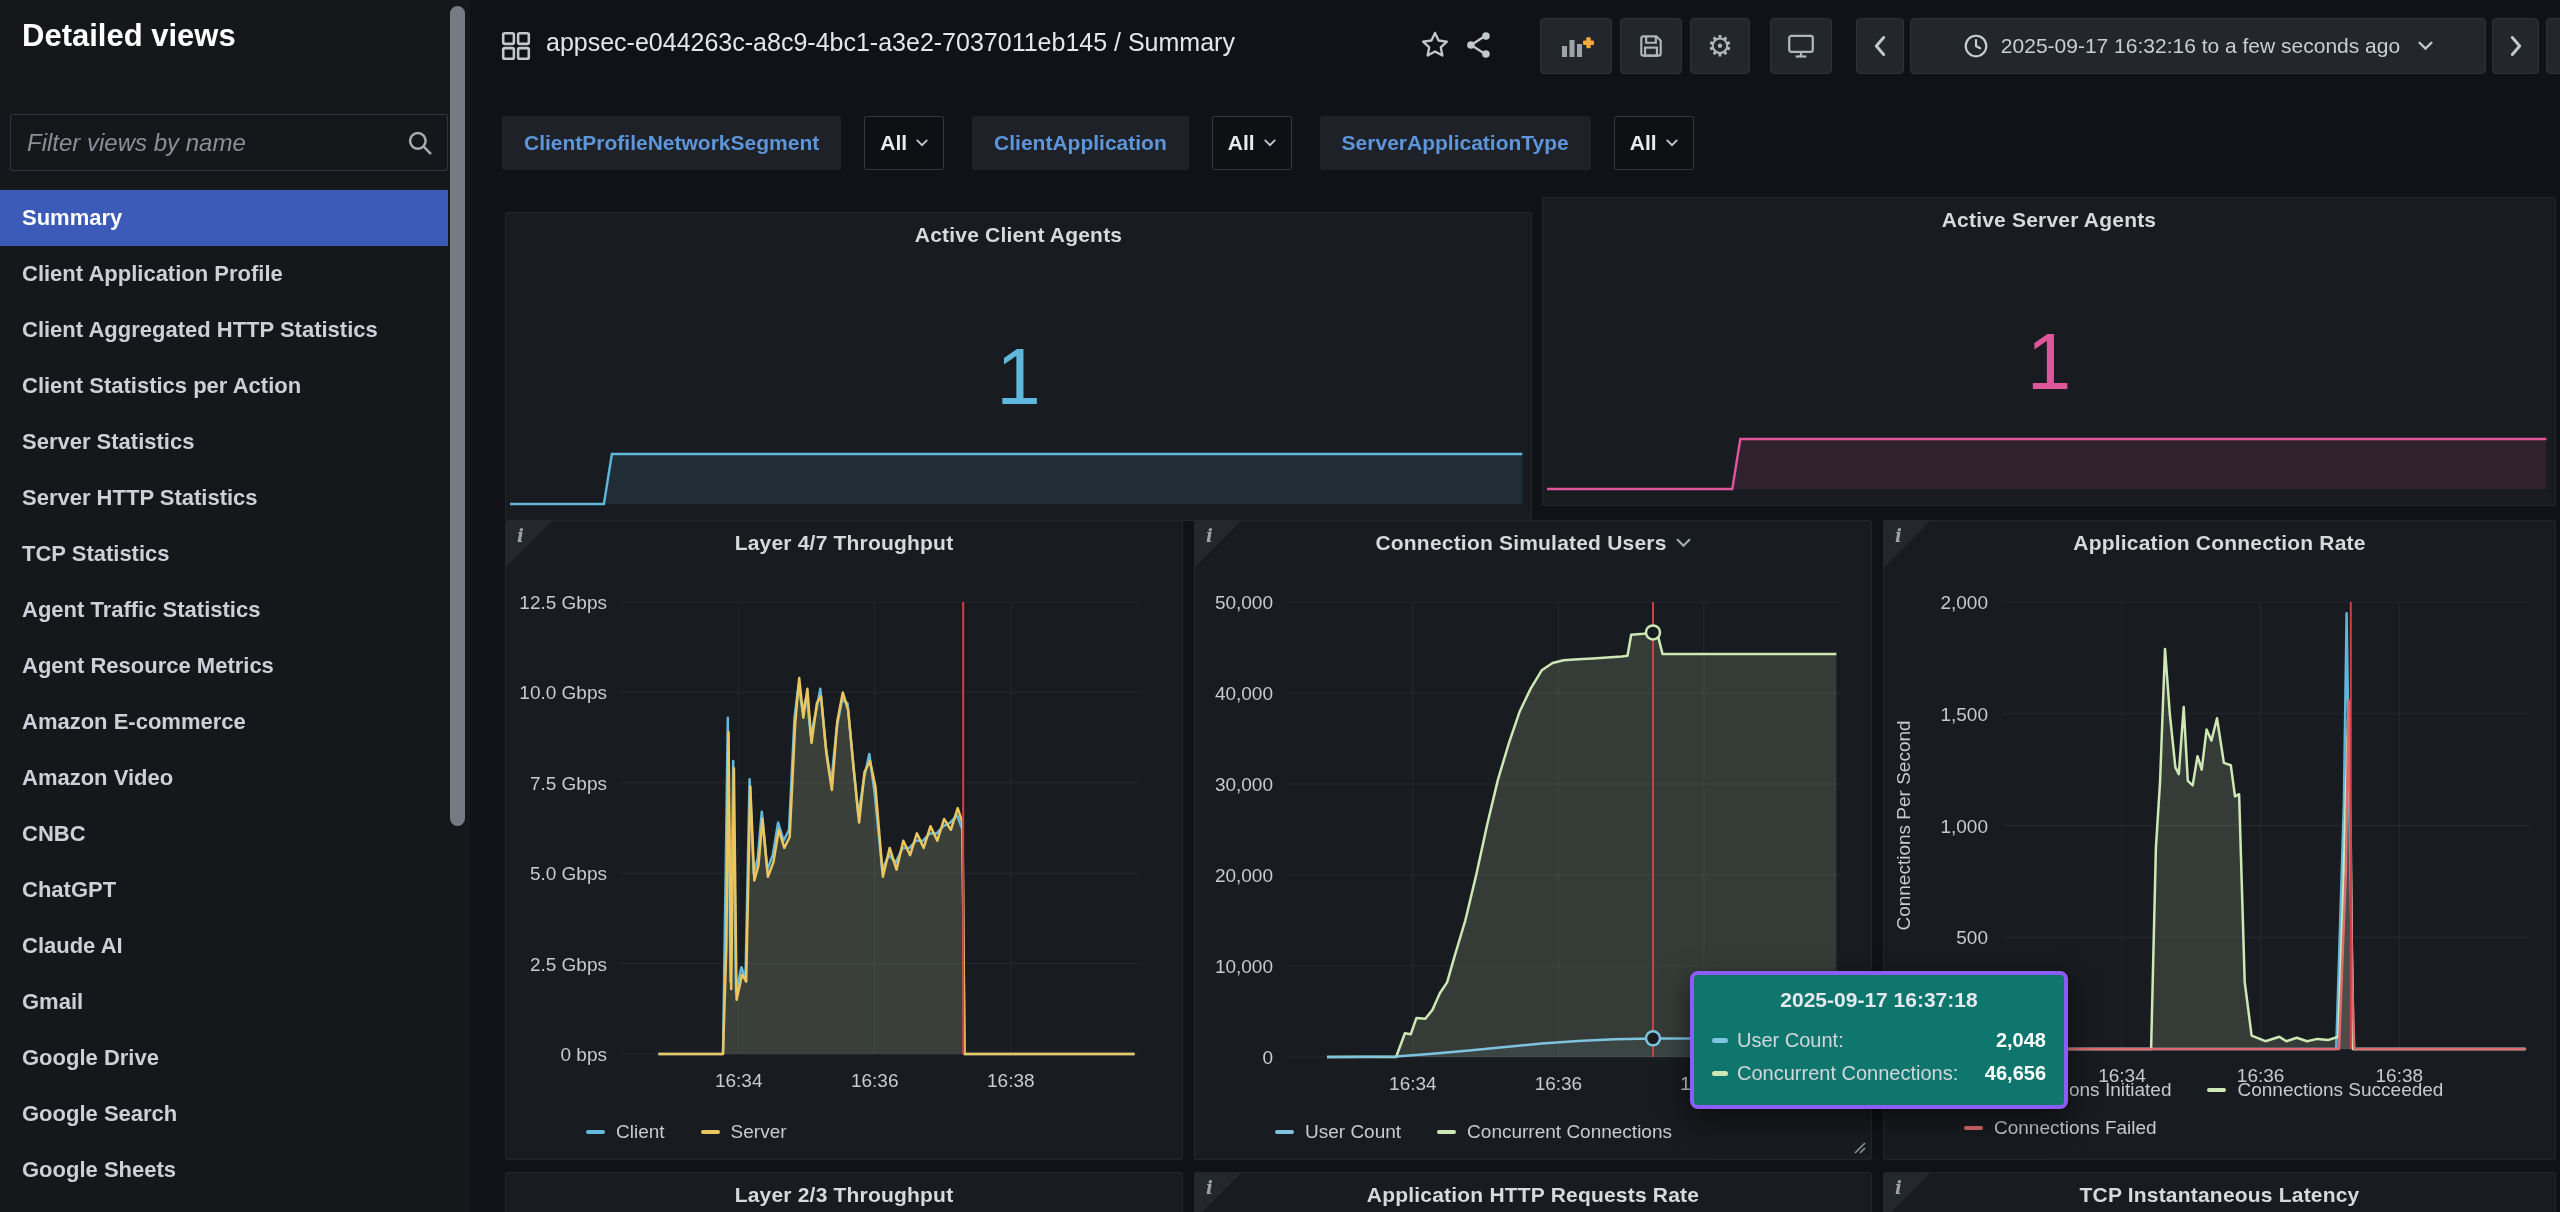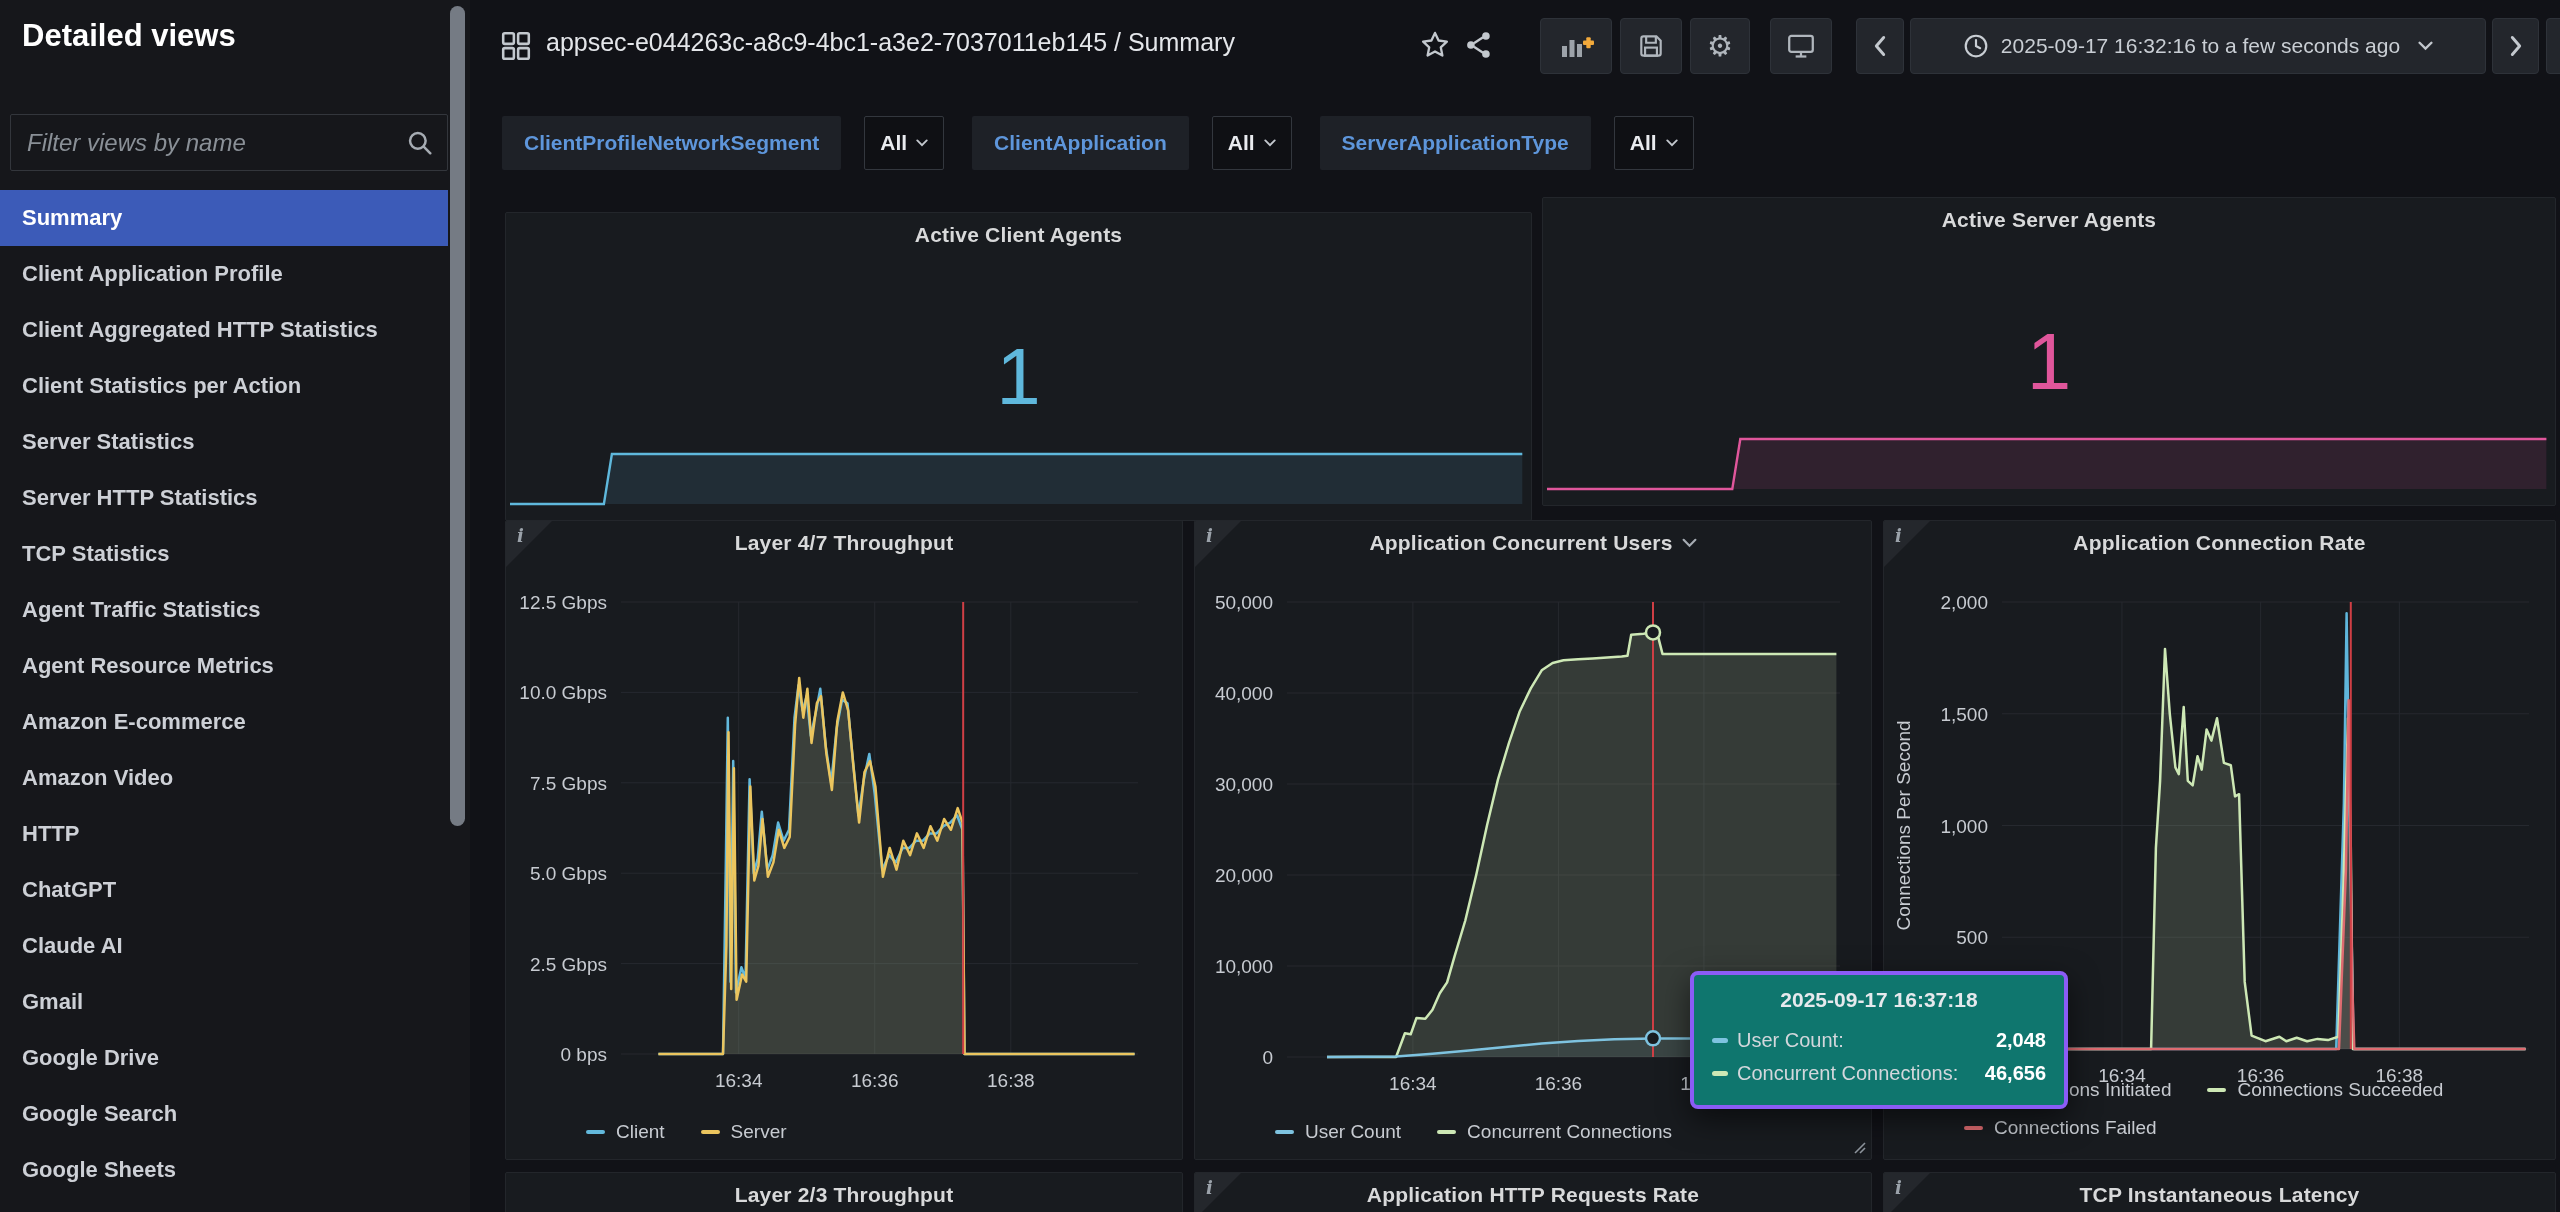--- a/index.html
+++ b/index.html
@@ -76,21 +76,21 @@
       <div class="view-item">Client Application Profile</div>
       <div class="view-item">Client Aggregated HTTP Statistics</div>
       <div class="view-item">Client Statistics per Action</div>
       <div class="view-item">Server Statistics</div>
       <div class="view-item">Server HTTP Statistics</div>
       <div class="view-item">TCP Statistics</div>
       <div class="view-item">Agent Traffic Statistics</div>
       <div class="view-item">Agent Resource Metrics</div>
       <div class="view-item">Amazon E-commerce</div>
       <div class="view-item">Amazon Video</div>
-      <div class="view-item">HTTP</div>
+      <div class="view-item">CNBC</div>
       <div class="view-item">ChatGPT</div>
       <div class="view-item">Claude AI</div>
       <div class="view-item">Gmail</div>
       <div class="view-item">Google Drive</div>
       <div class="view-item">Google Search</div>
       <div class="view-item">Google Sheets</div>
     </div>
   <div class="side-scroll"></div>
 </div>
 
@@ -294,21 +294,21 @@
           <path d="M132.0,536.0L201.1,535.5L237.5,532.8L273.9,529.6L310.3,526.0L346.7,522.4L383.1,520.1L419.4,518.3L458.0,517.4L641.4,517.4L641.4,536L132.0,536Z" fill="#7EC3E0" fill-opacity="0.08" stroke="none"></path>
           <path d="M132.0,536.0L201.1,536.0L209.9,512.3L215.7,513.3L221.5,496.9L230.3,497.8L237.5,488.7L244.8,472.3L252.1,461.4L259.4,435.9L270.3,399.5L281.2,354.0L292.1,303.9L303.0,258.4L313.9,222.1L324.8,190.2L335.8,167.4L346.7,149.3L357.6,142.0L368.5,139.2L383.1,138.3L397.6,137.4L412.2,136.5L426.7,135.6L432.5,134.7L436.2,113.8L448.5,112.8L458.0,111.4L463.1,115.6L467.5,132.9L641.4,132.9" fill="none" stroke="#CDE8B5" stroke-width="2.5" stroke-linejoin="round"></path>
           <path d="M132.0,536.0L201.1,535.5L237.5,532.8L273.9,529.6L310.3,526.0L346.7,522.4L383.1,520.1L419.4,518.3L458.0,517.4L641.4,517.4" fill="none" stroke="#7EC3E0" stroke-width="2.5" stroke-linejoin="round"></path>
           <line x1="457.9986842105264" x2="457.9986842105264" y1="81" y2="536" stroke="#CF3F45" stroke-width="2"></line>
           <circle cx="457.9986842105264" cy="111.43040000000002" r="7" fill="#181B1F" stroke="#CDE8B5" stroke-width="2.5"></circle>
           <circle cx="457.9986842105264" cy="517.3632" r="7" fill="#181B1F" stroke="#7EC3E0" stroke-width="2.5"></circle>
         </svg></div>
     <div class="wedge"></div>
       <span class="wedge-i">i</span>
     <div class="panel-title">
-      <span>Application Concurrent Users</span>
+      <span>Connection Simulated Users</span>
       <svg width="15" height="10" viewBox="0 0 14 9">
         <polyline points="1.5,1.5 7,7 12.5,1.5" fill="none" stroke="#A6ACB3" stroke-width="2" stroke-linecap="round"></polyline>
       </svg>
     </div>
     <div class="legend" style="left:80px;top:600px;">
       <span class="li">
           <i style="background: rgb(126, 195, 224);"></i>
           <span>User Count</span>
         </span>
       <span class="li">

